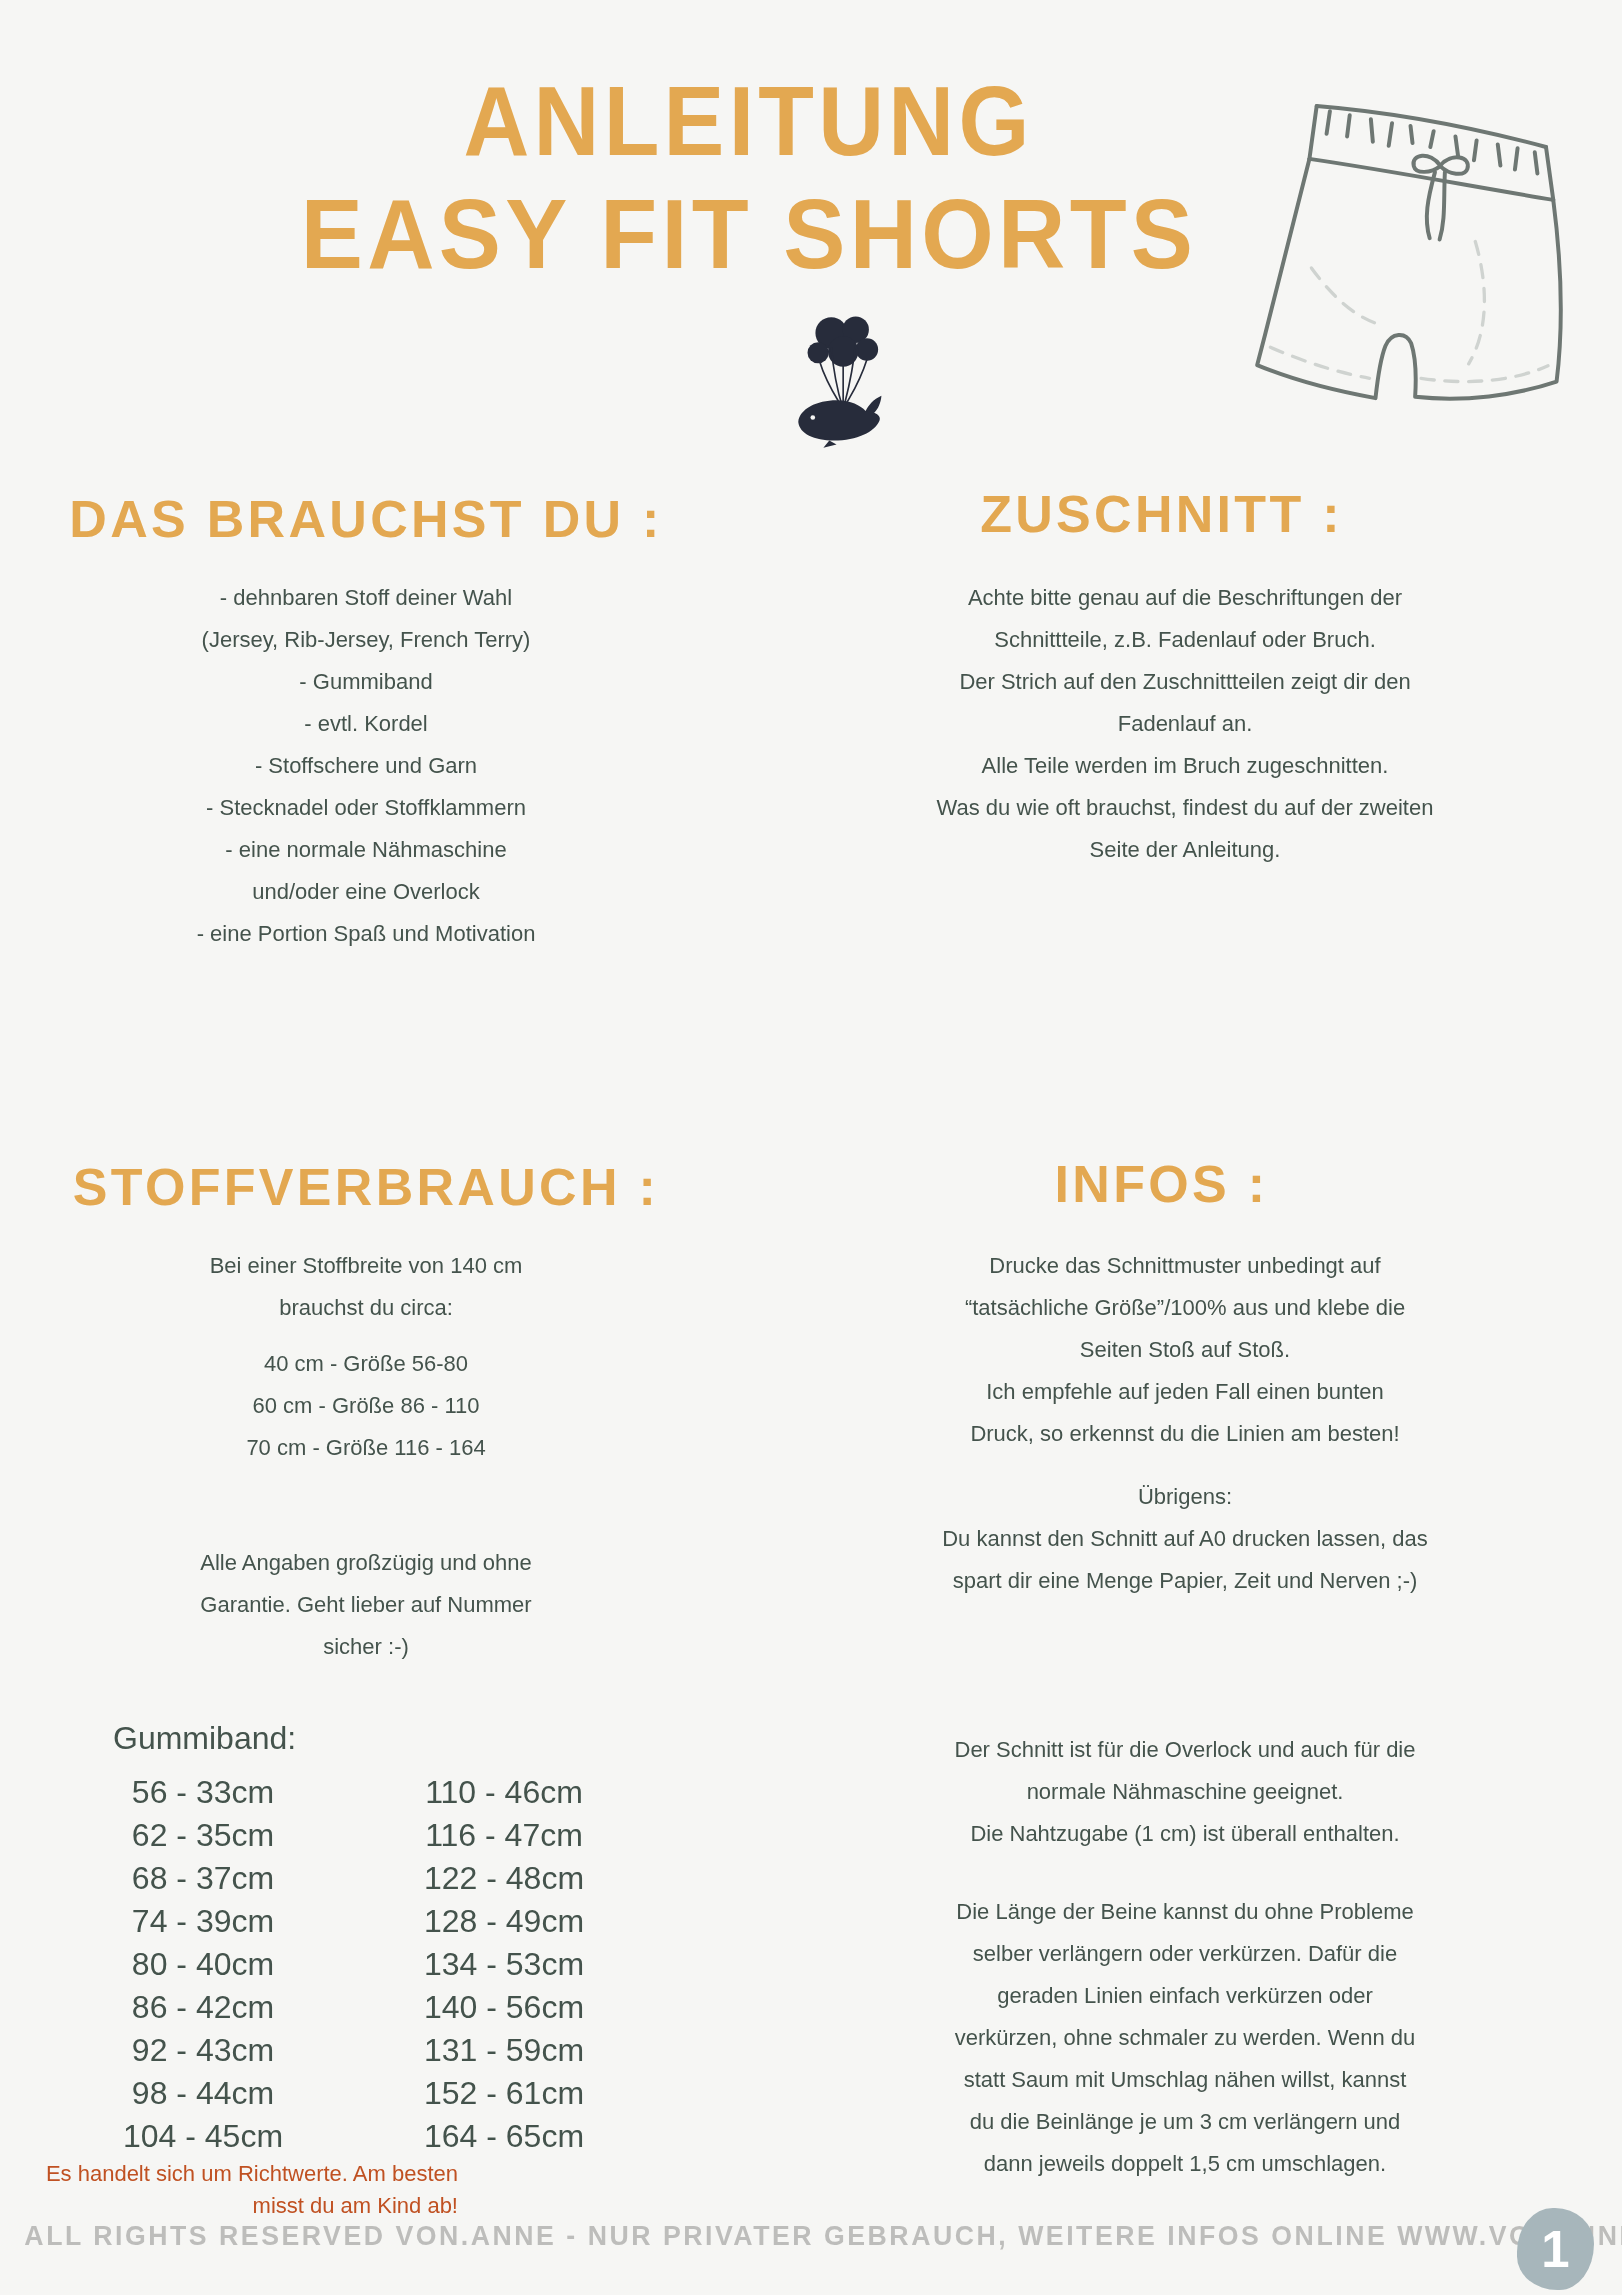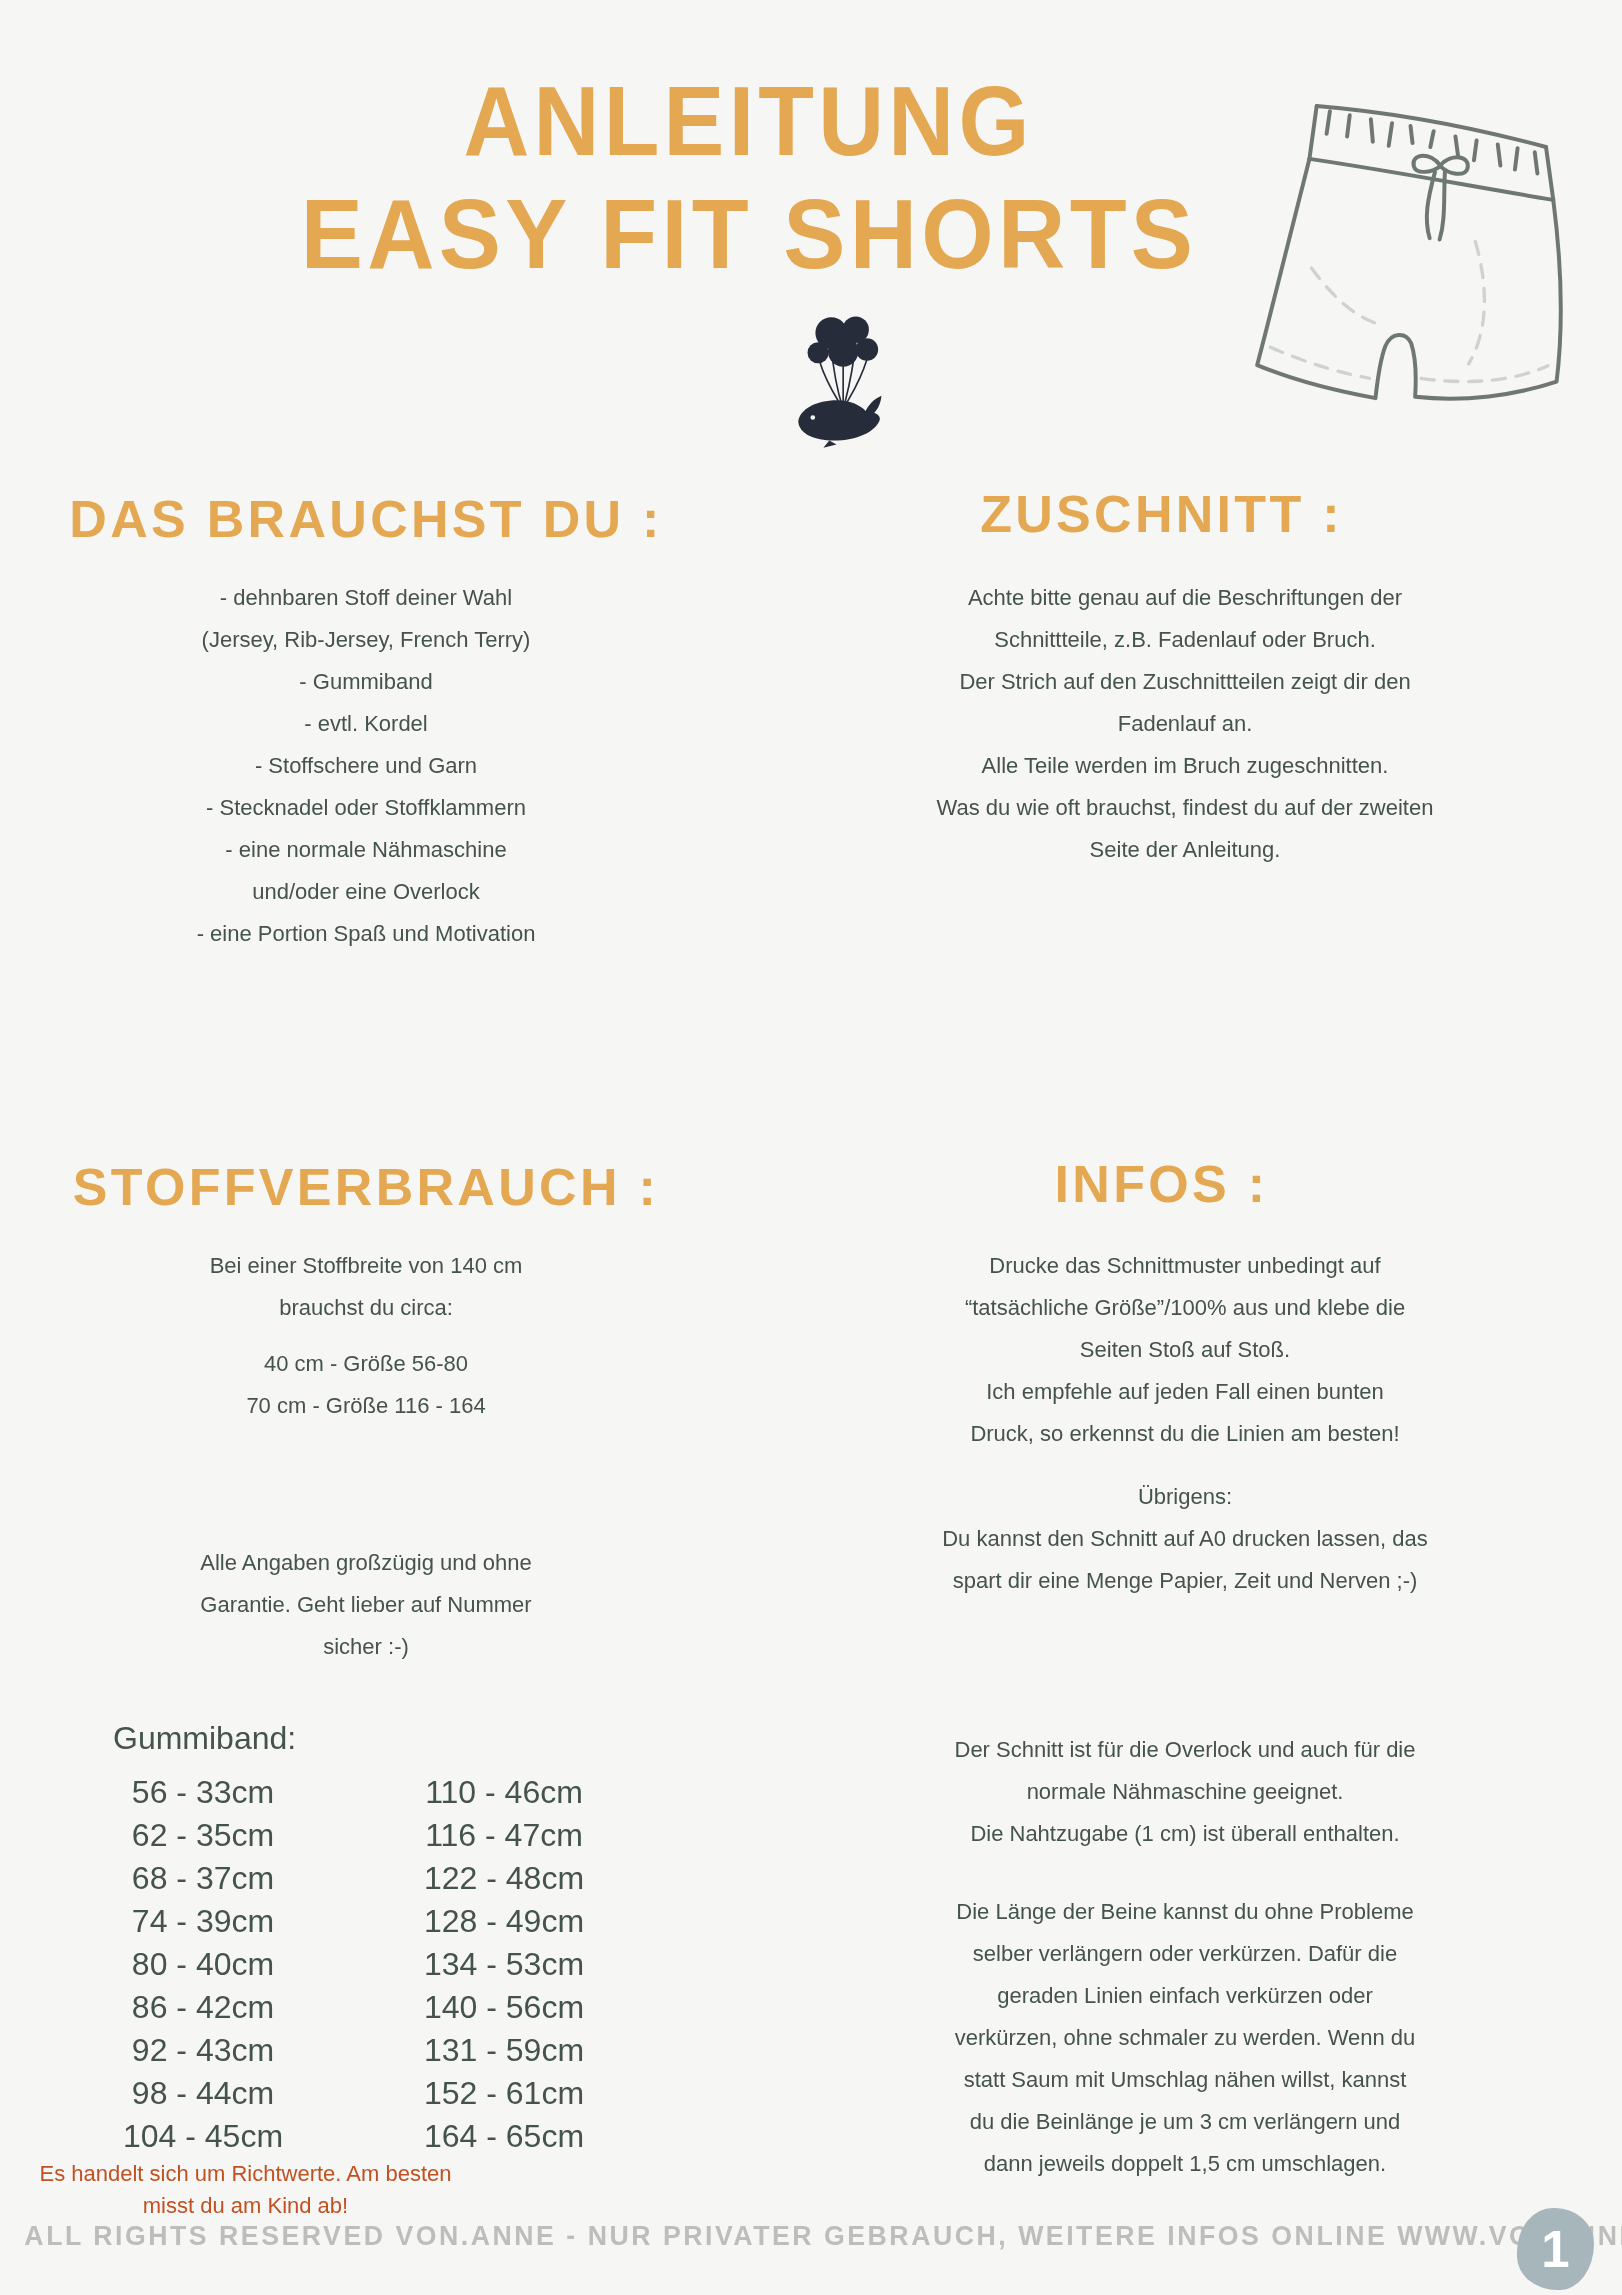--- a/index.html
+++ b/index.html
@@ -39,21 +39,21 @@
   .gummi-table{
     position:absolute;left:59px;top:1771px;width:589px;
     display:flex;justify-content:space-between;
   }
   .gummi-col{font-size:32px;line-height:43px;text-align:center;}
   .gummi-col-left{width:288px;}
   .gummi-col-right{width:288px;}
   
   .warning{
     position:absolute;left:33px;top:2158px;width:425px;
-    font-size:22px;line-height:32px;color:#c05122;text-align:center;
+    font-size:22px;line-height:32px;color:#c05122;text-align:right;
   }
   
   .footer{
     position:absolute;left:0;top:2220px;width:1623px;
     text-align:center;font-size:27.5px;letter-spacing:2.6px;
     color:#bdbdbb;font-weight:700;white-space:nowrap;
     transform:scaleX(.97);
   }
   
   .page-badge{
@@ -152,20 +152,21 @@
       <div class="line">Seite der Anleitung.</div>
     </div>
 
   <div class="section-heading" style="left:39px;top:1157px;width:654px;">STOFFVERBRAUCH :</div>
   <div class="body-block" style="left:39px;top:1245px;width:654px;">
       <div class="line">Bei einer Stoffbreite von 140 cm</div>
       <div class="line">brauchst du circa:</div>
     </div>
   <div class="body-block" style="left:39px;top:1343px;width:654px;">
       <div class="line">40 cm - Größe 56-80</div>
+      <div class="line">60 cm - Größe 86 - 110</div>
       <div class="line">70 cm - Größe 116 - 164</div>
     </div>
   <div class="body-block" style="left:39px;top:1542px;width:654px;">
       <div class="line">Alle Angaben großzügig und ohne</div>
       <div class="line">Garantie. Geht lieber auf Nummer</div>
       <div class="line">sicher :-)</div>
     </div>
 
   <div class="gummi-label">Gummiband:</div>
   <div class="gummi-table">

